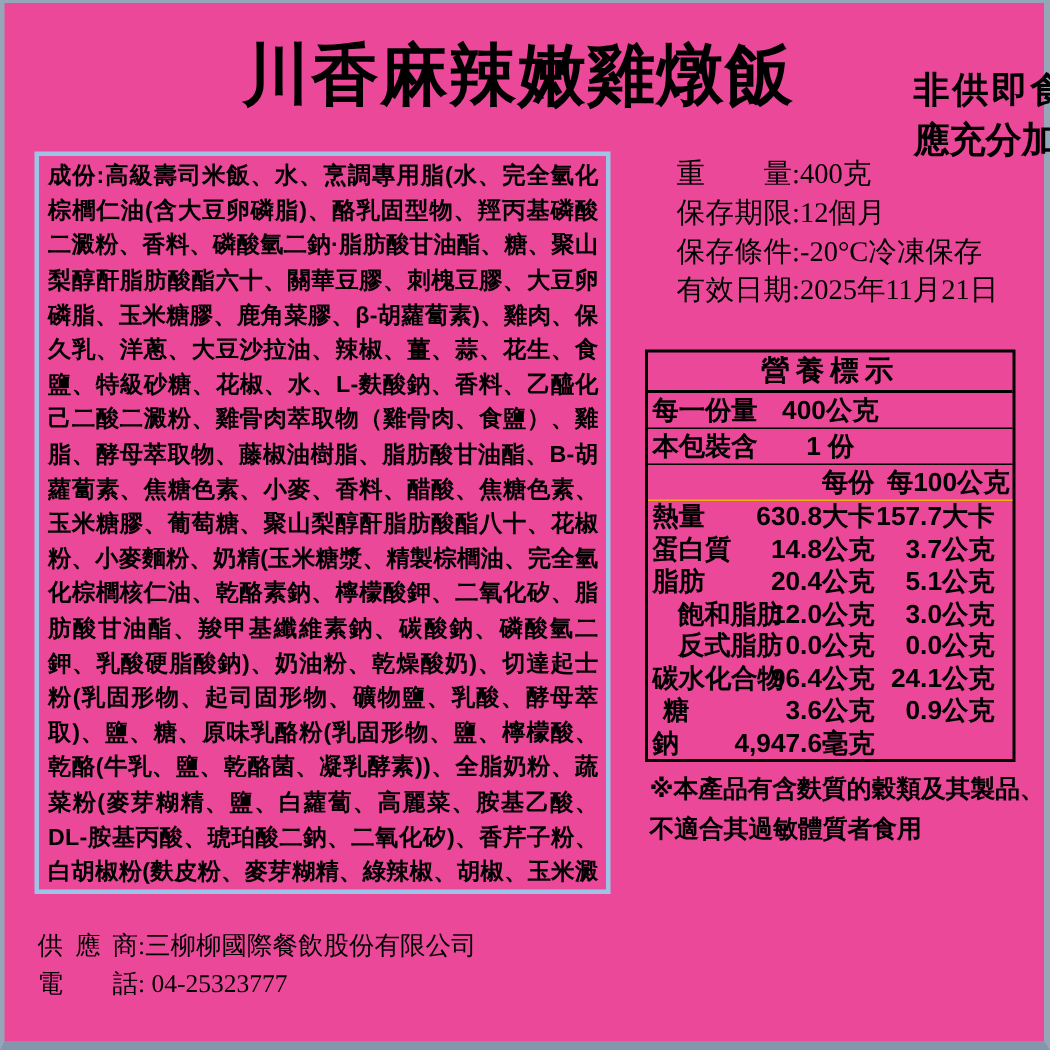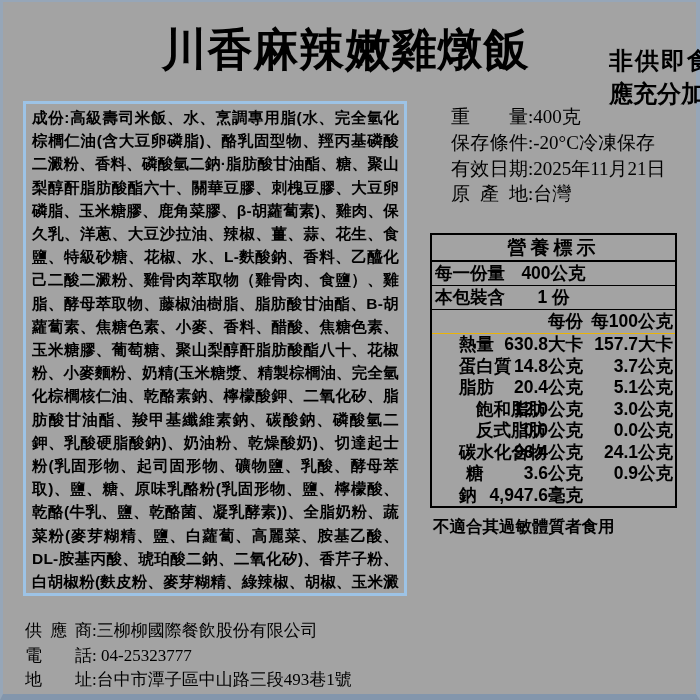--- a/index.html
+++ b/index.html
@@ -5,21 +5,21 @@
   html,body{margin:0;padding:0;}
   body{
     width:700px;height:700px;position:relative;background:#ffffff;
     font-family:"Liberation Sans","DejaVu Sans",sans-serif;color:#000;
     overflow:hidden;
   }
   .frame{
     position:absolute;left:0;top:0;width:700px;height:700px;box-sizing:border-box;
     border-top:2px solid #96a6b8;border-left:3px solid #96a6b8;
     border-right:4px solid #96a6b8;border-bottom:6px solid #8396ac;
-    background:#a3a3a3;
+    background:#ec4899;
   }
   .title{
     position:absolute;left:145px;top:18px;width:395px;text-align:center;
     font-family:"Liberation Serif","DejaVu Serif",serif;
     font-size:45px;font-weight:bold;letter-spacing:1px;white-space:nowrap;
   }
   .notice{position:absolute;left:566px;top:42px;width:102px;}
   .notice div{
     width:102px;text-align:justify;text-align-last:justify;
     font-size:24px;font-weight:bold;line-height:33px;white-space:nowrap;margin-left:40px;
@@ -48,25 +48,25 @@
     text-align:center;font-size:19px;line-height:25px;height:25px;
     letter-spacing:4px;border-bottom:2px solid #000;
   }
   .nt-meta{position:relative;height:23px;line-height:23px;font-size:17.5px;border-bottom:1.5px solid #000;}
   .nt-meta .nt-meta-label{position:absolute;left:3px;top:0;}
   .nt-meta .nt-meta-value{display:block;text-align:center;}
   .nt-cols{position:relative;height:23px;line-height:23px;font-size:17.5px;border-bottom:1px solid #eab308;}
   .nt-cols .nt-c1{position:absolute;right:92px;top:0;white-space:nowrap;}
   .nt-cols .nt-c2{position:absolute;right:2px;top:0;white-space:nowrap;}
   .nt-row{position:relative;height:21.5px;line-height:21.5px;font-size:17.5px;}
-  .nt-row .nt-name{position:absolute;left:3px;top:0;white-space:nowrap;margin-left:24px;}
+  .nt-row .nt-name{position:absolute;left:3px;top:0;white-space:nowrap;}
   .nt-row .nt-name.ind1{left:20px;}
   .nt-row .nt-name.ind2{left:10px;}
   .nt-row .nt-v1{position:absolute;right:92px;top:0;white-space:nowrap;}
-  .nt-row .nt-v2{position:absolute;right:2px;top:0;white-space:nowrap;}
+  .nt-row .nt-v2{position:absolute;right:12px;top:0;white-space:nowrap;}
   .allergy{
     position:absolute;left:430px;top:511px;width:262px;
     font-size:16.5px;line-height:27px;font-weight:600;
   }
   .allergy div{white-space:nowrap;}
   .supplier{
     position:absolute;left:22px;top:617px;
     font-family:"Liberation Serif","DejaVu Serif",serif;
     font-size:17px;line-height:24.6px;
   }
@@ -88,27 +88,27 @@
     <div>應充分加熱</div>
   </div>
 
   <div class="ingredients">成份:高級壽司米飯、水、烹調專用脂(水、完全氫化棕櫚仁油(含大豆卵磷脂)、酪乳固型物、羥丙基磷酸二澱粉、香料、磷酸氫二鈉·脂肪酸甘油酯、糖、聚山梨醇酐脂肪酸酯六十、關華豆膠、刺槐豆膠、大豆卵磷脂、玉米糖膠、鹿角菜膠、β-胡蘿蔔素)、雞肉、保久乳、洋蔥、大豆沙拉油、辣椒、薑、蒜、花生、食鹽、特級砂糖、花椒、水、L-麩酸鈉、香料、乙醯化己二酸二澱粉、雞骨肉萃取物（雞骨肉、食鹽）、雞脂、酵母萃取物、藤椒油樹脂、脂肪酸甘油酯、B-胡蘿蔔素、焦糖色素、小麥、香料、醋酸、焦糖色素、玉米糖膠、葡萄糖、聚山梨醇酐脂肪酸酯八十、花椒粉、小麥麵粉、奶精(玉米糖漿、精製棕櫚油、完全氫化棕櫚核仁油、乾酪素鈉、檸檬酸鉀、二氧化矽、脂肪酸甘油酯、羧甲基纖維素鈉、碳酸鈉、磷酸氫二鉀、乳酸硬脂酸鈉)、奶油粉、乾燥酸奶)、切達起士粉(乳固形物、起司固形物、礦物鹽、乳酸、酵母萃取)、鹽、糖、原味乳酪粉(乳固形物、鹽、檸檬酸、乾酪(牛乳、鹽、乾酪菌、凝乳酵素))、全脂奶粉、蔬菜粉(麥芽糊精、鹽、白蘿蔔、高麗菜、胺基乙酸、DL-胺基丙酸、琥珀酸二鈉、二氧化矽)、香芹子粉、白胡椒粉(麩皮粉、麥芽糊精、綠辣椒、胡椒、玉米澱粉、雞心椒、茶枝、八角、當歸(純素調味用))、綜合調味粉(L-麩酸鈉、5'次黃嘌呤核苷磷酸二鈉、5'鳥嘌呤核苷磷酸二鈉、琥珀酸二鈉、胺基乙酸、DL-胺基丙酸)、蒜粉、乾辣椒</div>
 
   <div class="prodinfo">
     <div class="info-row">
       <span class="info-label">重量</span><span>:</span><span class="info-value">400克</span>
     </div>
     <div class="info-row">
+      <span class="info-label">保存期限</span><span>:</span><span class="info-value">12個月</span>
+    </div>
+    <div class="info-row">
       <span class="info-label">保存條件</span><span>:</span><span class="info-value">-20°C冷凍保存</span>
     </div>
     <div class="info-row">
       <span class="info-label">有效日期</span><span>:</span><span class="info-value">2025年11月21日</span>
-    </div>
-    <div class="info-row">
-      <span class="info-label">原產地</span><span>:</span><span class="info-value">台灣</span>
     </div>
   </div>
 
   <div class="nutrition">
     <div class="nt-title">營養標示</div>
     <div class="nt-meta">
       <span class="nt-meta-label">每一份量</span>
       <span class="nt-meta-value">400公克</span>
     </div>
     <div class="nt-meta">
@@ -154,28 +154,26 @@
       <span class="nt-v1">3.6公克</span>
       <span class="nt-v2">0.9公克</span>
     </div>
     <div class="nt-row">
       <span class="nt-name">鈉</span>
       <span class="nt-v1">4,947.6毫克</span>
     </div>
   </div>
 
   <div class="allergy">
+    <div>※本產品有含麩質的穀類及其製品、</div>
     <div>不適合其過敏體質者食用</div>
   </div>
 
   <div class="supplier">
     <div class="sup-row">
       <span class="sup-label">供應商</span><span>:</span><span>三柳柳國際餐飲股份有限公司</span>
     </div>
     <div class="sup-row">
       <span class="sup-label">電話</span><span>:</span><span> 04-25323777</span>
     </div>
-    <div class="sup-row">
-      <span class="sup-label">地址</span><span>:</span><span>台中市潭子區中山路三段493巷1號</span>
-    </div>
   </div>
 
 </div>
 
 </body></html>

